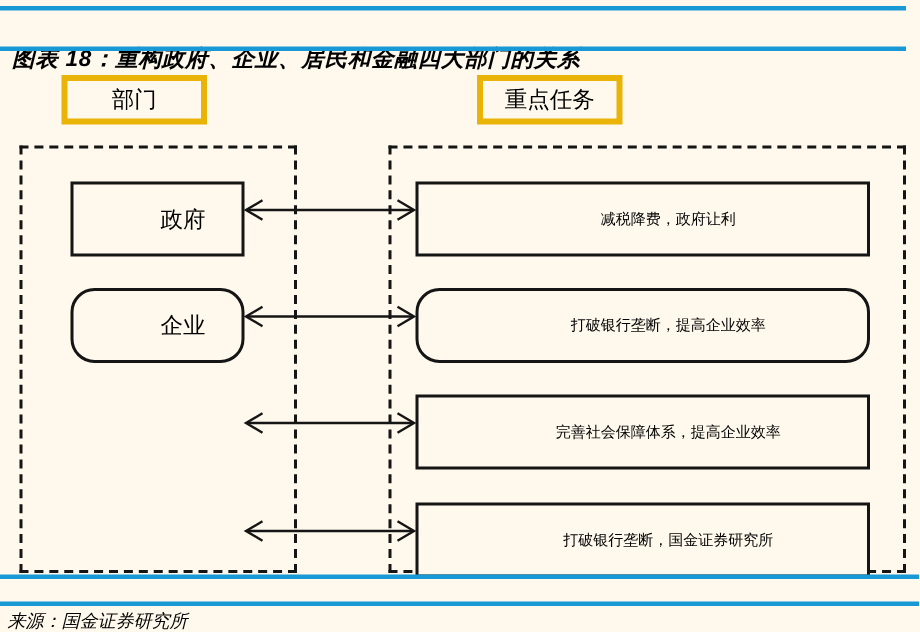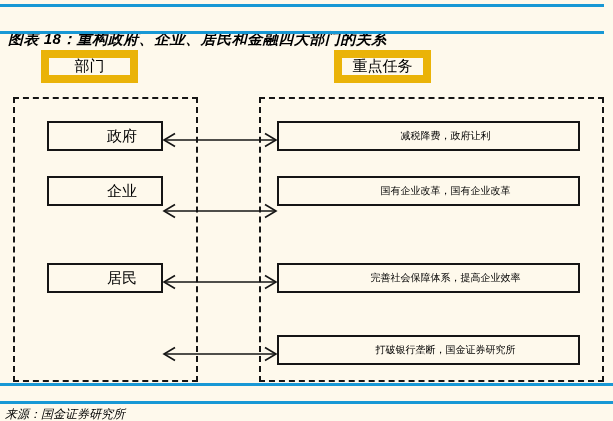--- a/index.html
+++ b/index.html
@@ -36,62 +36,62 @@
     letter-spacing: 0.5px;
     white-space: nowrap;
     margin-top: 20px;
   }
 
   .header-box {
     position: absolute;
     top: 50px;
     width: 97px;
     height: 33px;
-    border: 8px solid #eab308;
+    border: 4px solid #eab308;
     box-sizing: border-box;
     display: flex;
     align-items: center;
     justify-content: center;
     font-size: 15px;
     color: #000;
     background: #FEF9EC;
   }
   .header-left  { left: 41px; }
-  .header-right { left: 318px; margin-left: 16px; }
+  .header-right { left: 318px; }
 
   .dashed-container {
     position: absolute;
     top: 97px;
     height: 285px;
     border: 2px dashed #151515;
     box-sizing: border-box;
     background: transparent;
   }
   .container-left  { left: 13px;  width: 185px; }
   .container-right { left: 259px; width: 345px; }
 
   .dept-box, .task-box {
     position: absolute;
-    height: 30px;
+    height: 50px;
     border: 2px solid #151515;
     box-sizing: border-box;
     display: flex;
     align-items: center;
     justify-content: center;
     font-size: 15px;
     color: #000;
     background: #FEF9EC;
     white-space: nowrap;
     padding-left: 34px;
   }
   .dept-box { left: 47px;  width: 116px; }
   .task-box { left: 277px; width: 303px; font-size: 10px; }
 
   .r0 { top: 121px; }
-  .r1 { top: 176px; }
+  .r1 { top: 192px; border-radius: 16px; }
   .r2 { top: 263px; }
   .r3 { top: 335px; }
 
   .arrow {
     position: absolute;
     left: 162px;
     width: 116px;
     height: 16px;
     z-index: 5;
   }
@@ -120,24 +120,23 @@
   <div class="rule rule-title-bot"></div>
 
   <div class="header-box header-left">部门</div>
   <div class="header-box header-right">重点任务</div>
 
   <div class="dashed-container container-left"></div>
   <div class="dashed-container container-right"></div>
 
   <div class="dept-box r0">政府</div>
   <div class="dept-box r1">企业</div>
-  <div class="dept-box r2">居民</div>
 
   <div class="task-box r0">减税降费，政府让利</div>
-  <div class="task-box r1">国有企业改革，国有企业改革</div>
+  <div class="task-box r1">打破银行垄断，提高企业效率</div>
   <div class="task-box r2">完善社会保障体系，提高企业效率</div>
   <div class="task-box r3">打破银行垄断，国金证券研究所</div>
 
   <svg class="arrow a0" viewBox="0 0 116 16">
     <line x1="3" y1="8" x2="113" y2="8" stroke="#151515" stroke-width="1.6"></line>
     <polyline points="13,1.5 2,8 13,14.5" fill="none" stroke="#151515" stroke-width="1.6"></polyline>
     <polyline points="103,1.5 114,8 103,14.5" fill="none" stroke="#151515" stroke-width="1.6"></polyline>
   </svg>
   <svg class="arrow a1" viewBox="0 0 116 16">
     <line x1="3" y1="8" x2="113" y2="8" stroke="#151515" stroke-width="1.6"></line>

